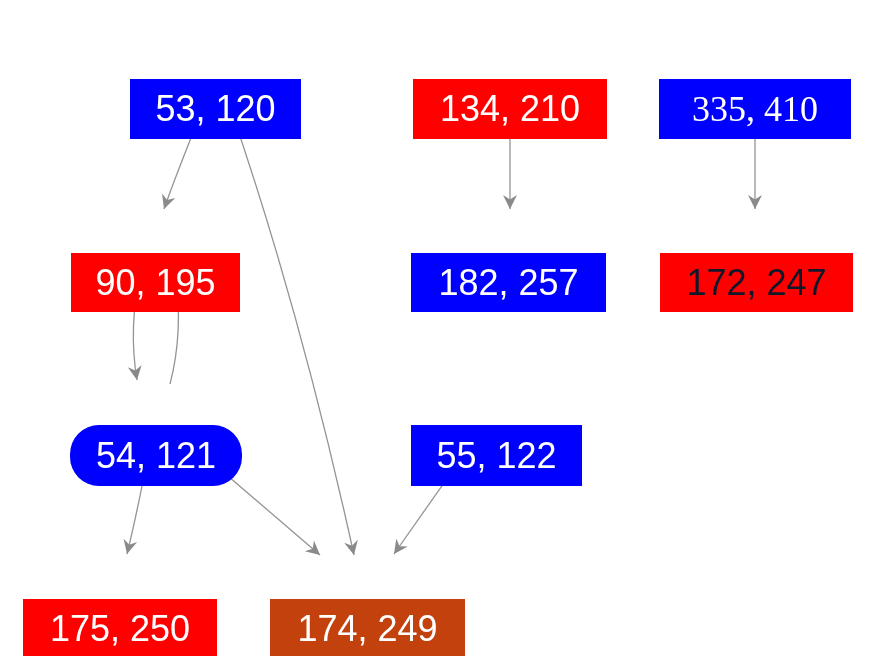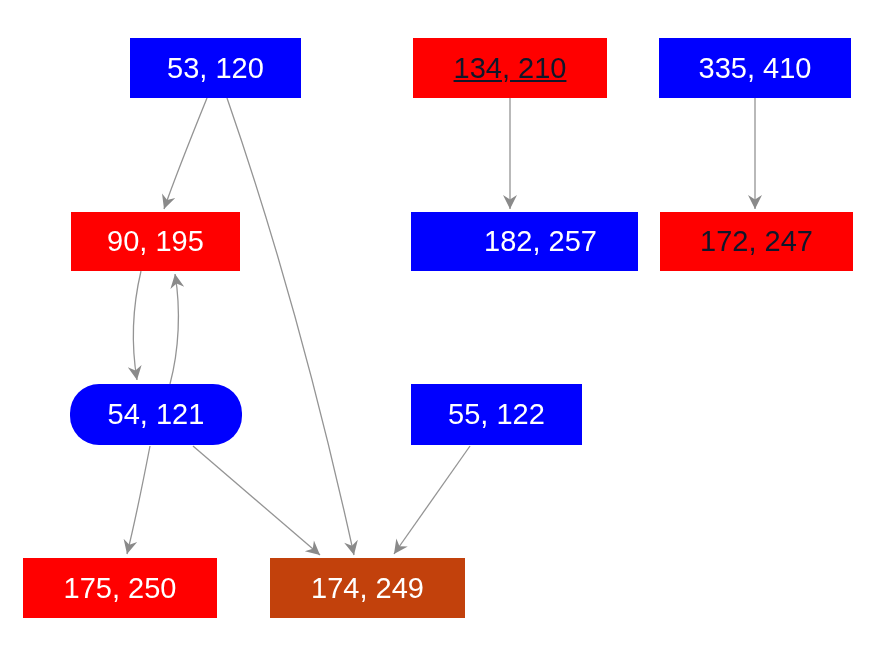--- a/index.html
+++ b/index.html
@@ -22,24 +22,25 @@
     width: 875px;
     height: 656px;
     display: block;
   }
   .node {
     position: absolute;
     display: flex;
     align-items: center;
     justify-content: center;
     color: #ffffff;
-    font-size: 29px;
+    font-size: 36px;
     line-height: 1;
     white-space: nowrap;
     user-select: none;
+    margin-top: 41px;
   }
 </style>
 </head>
 <body>
 
 <div id="canvas" style="width: 875px; height: 656px; background: rgb(255, 255, 255);">
   <svg id="edge-layer" viewBox="0 0 875 656" xmlns="http://www.w3.org/2000/svg">
     <defs>
       <marker id="arrowhead" viewBox="0 0 10 10" refX="10" refY="5" markerUnits="userSpaceOnUse" markerWidth="21" markerHeight="14" orient="auto">
         <path d="M0,0 L10,5 L0,10 L3.2,5 Z" fill="#8a8a8a"></path>
@@ -50,22 +51,22 @@
       <path d="M141,271 C133,305 131,344 137,380" fill="none" stroke="#949494" stroke-width="1.3" marker-end="url(#arrowhead)"></path>
       <path d="M170,384 C179,350 181,310 175,274" fill="none" stroke="#949494" stroke-width="1.3" marker-end="url(#arrowhead)"></path>
       <path d="M150,446 C143,482 136,518 127,554" fill="none" stroke="#949494" stroke-width="1.3" marker-end="url(#arrowhead)"></path>
       <path d="M193,446 L320,555" fill="none" stroke="#949494" stroke-width="1.3" marker-end="url(#arrowhead)"></path>
       <path d="M470,446 L394,554" fill="none" stroke="#949494" stroke-width="1.3" marker-end="url(#arrowhead)"></path>
       <path d="M510,98 L510,209" fill="none" stroke="#949494" stroke-width="1.3" marker-end="url(#arrowhead)"></path>
       <path d="M755,98 L755,209" fill="none" stroke="#949494" stroke-width="1.3" marker-end="url(#arrowhead)"></path>
     </svg>
 
 <div class="node" style="left: 130px; top: 38px; width: 171px; height: 60px; background: rgb(0, 0, 255); color: rgb(255, 255, 255);">53, 120</div>
-    <div class="node" style="left: 413px; top: 38px; width: 194px; height: 60px; background: rgb(255, 0, 0); color: #0f172a; text-decoration: underline;">134, 210</div>
-    <div class="node" style="left: 659px; top: 38px; width: 192px; height: 60px; background: rgb(0, 0, 255); color: rgb(255, 255, 255);">335, 410</div>
+    <div class="node" style="left: 413px; top: 38px; width: 194px; height: 60px; background: rgb(255, 0, 0); color: #ffffff;">134, 210</div>
+    <div class="node" style="left: 659px; top: 38px; width: 192px; height: 60px; background: rgb(0, 0, 255); color: rgb(255, 255, 255); font-family: Liberation Serif, serif;">335, 410</div>
     <div class="node" style="left: 71px; top: 212px; width: 169px; height: 59px; background: rgb(255, 0, 0); color: rgb(255, 255, 255);">90, 195</div>
-    <div class="node" style="left: 411px; top: 212px; width: 195px; height: 59px; background: rgb(0, 0, 255); color: rgb(255, 255, 255); padding-left: 32px;">182, 257</div>
+    <div class="node" style="left: 411px; top: 212px; width: 195px; height: 59px; background: rgb(0, 0, 255); color: rgb(255, 255, 255);">182, 257</div>
     <div class="node" style="left: 660px; top: 212px; width: 193px; height: 59px; background: rgb(255, 0, 0); color: #0f172a;">172, 247</div>
     <div class="node" style="left: 70px; top: 384px; width: 172px; height: 61px; background: rgb(0, 0, 255); color: rgb(255, 255, 255); border-radius: 29px;">54, 121</div>
     <div class="node" style="left: 411px; top: 384px; width: 171px; height: 61px; background: rgb(0, 0, 255); color: rgb(255, 255, 255);">55, 122</div>
     <div class="node" style="left: 23px; top: 558px; width: 194px; height: 60px; background: rgb(255, 0, 0); color: rgb(255, 255, 255); text-align: right;">175, 250</div>
     <div class="node" style="left: 270px; top: 558px; width: 195px; height: 60px; background: #c2410c; color: rgb(255, 255, 255);">174, 249</div>
   </div>
 
 </body></html>

